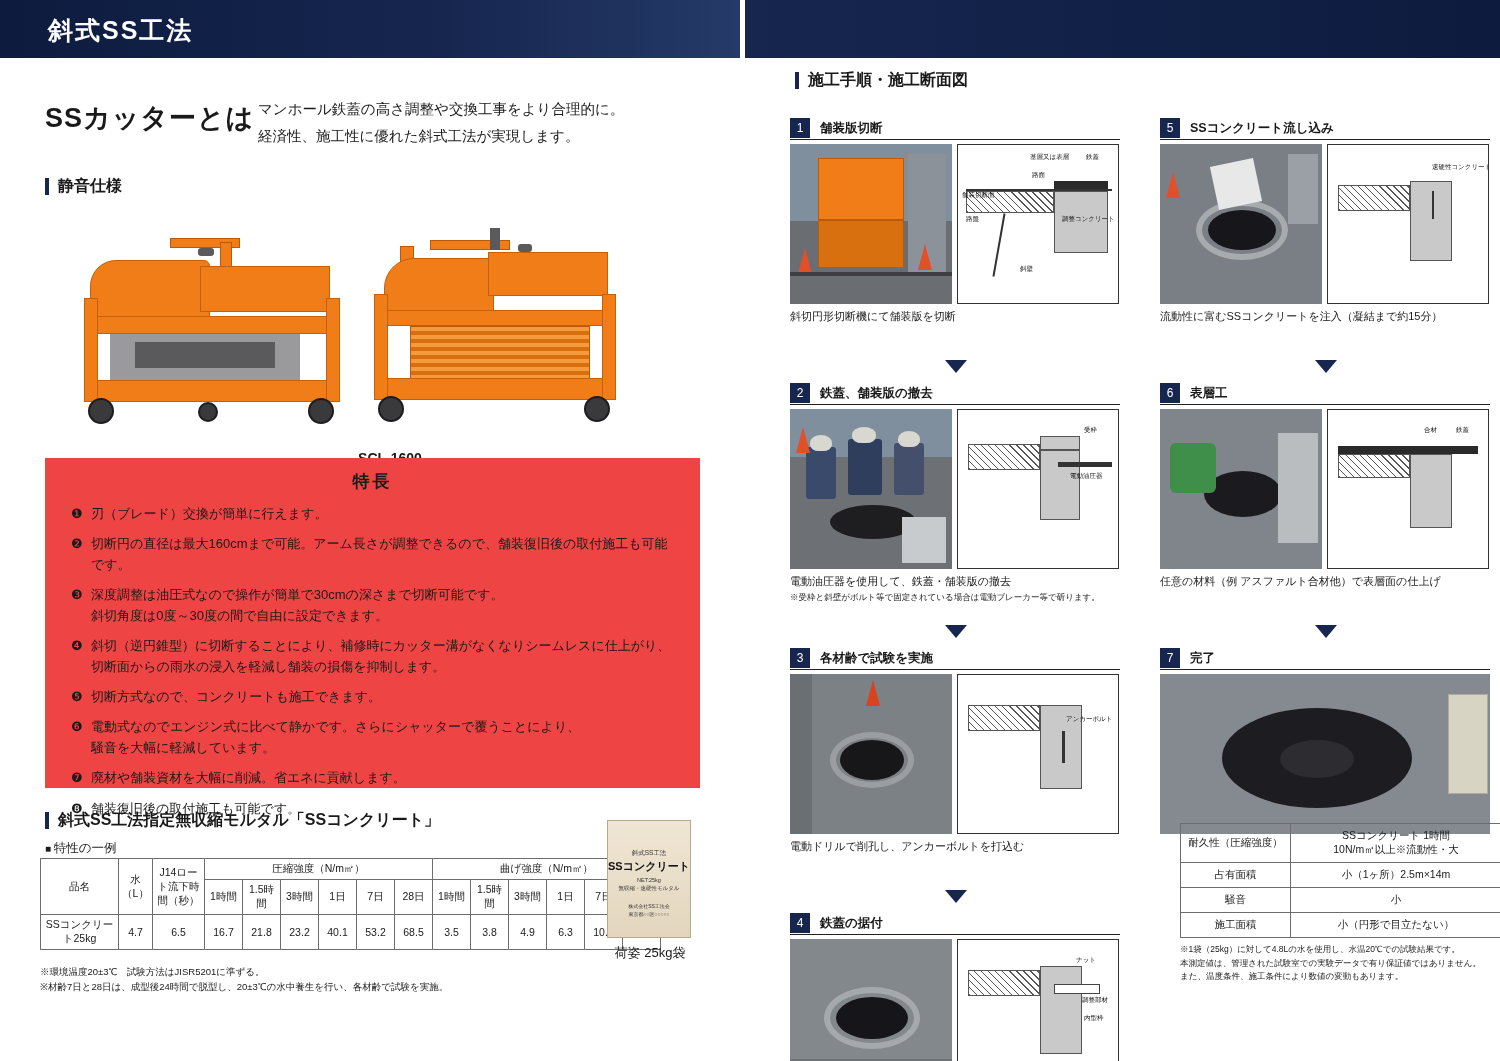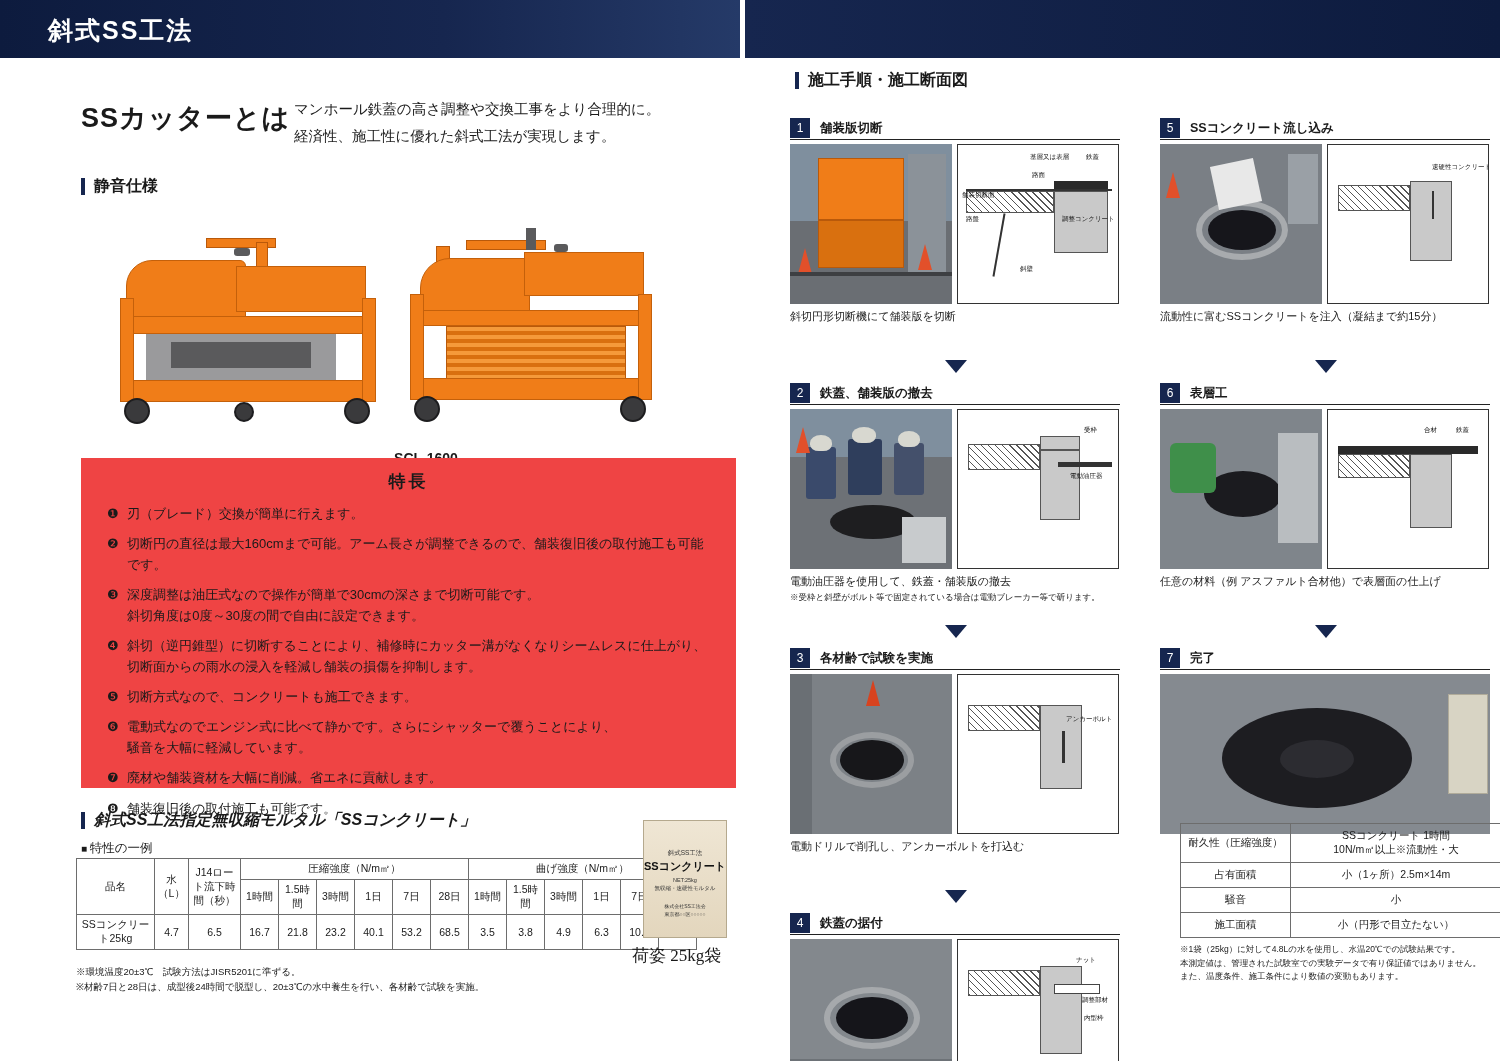--- a/index.html
+++ b/index.html
@@ -15,21 +15,21 @@
   
   .hdr { position:absolute; left:0; top:0; width:1500px; height:58px; }
   .hdr-left { position:absolute; left:0; top:0; width:740px; height:58px;
     background:linear-gradient(90deg,#0d1b3e 0%, #16264f 60%, #253a68 100%); }
   .hdr-right { position:absolute; left:745px; top:0; width:755px; height:58px;
     background:linear-gradient(90deg,#16264f 0%, #0d1b3e 100%); }
   .hdr-title { position:absolute; left:48px; top:14px; color:#fff;
     font-size:25px; letter-spacing:2px; font-weight:700; }
 
   
-  .left { position:absolute; left:0; top:58px; width:745px; height:1003px;margin-left:36px; }
+  .left { position:absolute; left:0; top:58px; width:745px; height:1003px; }
 
   .ss-title { position:absolute; left:45px; top:42px; font-size:27px; font-weight:700; letter-spacing:1px; }
   .ss-lead { position:absolute; left:258px; top:38px; width:420px; font-size:14.5px; line-height:1.85; }
 
   .bar-head { position:relative; padding-left:13px; font-size:16px; font-weight:700; }
   .bar-head::before { content:""; position:absolute; left:0; top:2px; width:4px; height:17px; background:#16264f; }
 
   .seion { position:absolute; left:45px; top:118px; }
 
   
@@ -48,42 +48,42 @@
 
   
   .feat { position:absolute; left:45px; top:400px; width:655px; height:330px; background:#ef4444; }
   .feat h3 { margin:0; padding-top:12px; text-align:center; font-size:17px; font-weight:700; letter-spacing:3px; }
   .feat ul { list-style:none; margin:10px 0 0 0; padding:0 22px 0 26px; }
   .feat li { font-size:13px; line-height:1.62; margin-bottom:9px; display:flex; }
   .feat li .num { flex:0 0 20px; font-size:13px; }
   .feat li .txt { flex:1 1 auto; white-space:pre-line; }
 
   
-  .mortar-head { position:absolute; left:45px; top:752px;font-style:italic; }
+  .mortar-head { position:absolute; left:45px; top:752px; }
   .mortar-sub { position:absolute; left:45px; top:782px; font-size:12.5px; }
   .mortar-sub::before { content:"■ "; font-size:10px; }
 
   table.mt { position:absolute; left:40px; top:800px; border-collapse:collapse; font-size:10.5px; }
   table.mt th, table.mt td { border:1px solid #6d6d6d; text-align:center; padding:3px 2px; font-weight:400; }
   table.mt th { background:#fff; }
   .mt .c-name { width:78px; }
   .mt .c-w { width:34px; }
   .mt .c-j { width:52px; }
   .mt .c-v { width:38px; }
 
   .mt-notes { position:absolute; left:40px; top:906px; font-size:9.5px; line-height:1.6; }
 
   
   .bag { position:absolute; left:607px; top:762px; width:84px; height:118px;
      background:linear-gradient(180deg,#efe6d4 0%,#e3d6bd 100%); border:1px solid #b5a98e;padding-left:32px; }
   .bag-t1 { position:absolute; left:0; top:28px; width:100%; text-align:center; font-size:6.5px; color:#333; }
   .bag-t2 { position:absolute; left:0; top:38px; width:100%; text-align:center; font-size:11px; font-weight:700; color:#111; }
   .bag-t3 { position:absolute; left:0; top:64px; width:100%; text-align:center; font-size:5.5px; color:#333; }
   .bag-t4 { position:absolute; left:0; top:82px; width:100%; text-align:center; font-size:5px; color:#333; line-height:1.5; }
-  .bag-cap { position:absolute; left:596px; top:886px; width:108px; font-size:17px;font-family:Liberation Serif, serif; }
+  .bag-cap { position:absolute; left:596px; top:886px; width:108px; text-align:center; font-size:13px; }
 
   
   .right { position:absolute; left:745px; top:58px; width:755px; height:1003px; }
   .r-head { position:absolute; left:50px; top:12px; }
 
   .cards { position:absolute; left:45px; top:40px; width:700px; }
   .card { position:absolute; width:330px; }
   .card-hd { position:relative; height:22px; border-bottom:1px solid #222; margin-bottom:4px; }
   .card-no { position:absolute; left:0; top:0; width:20px; height:20px; background:#16264f; color:#fff;
      font-size:12px; text-align:center; line-height:20px; }

